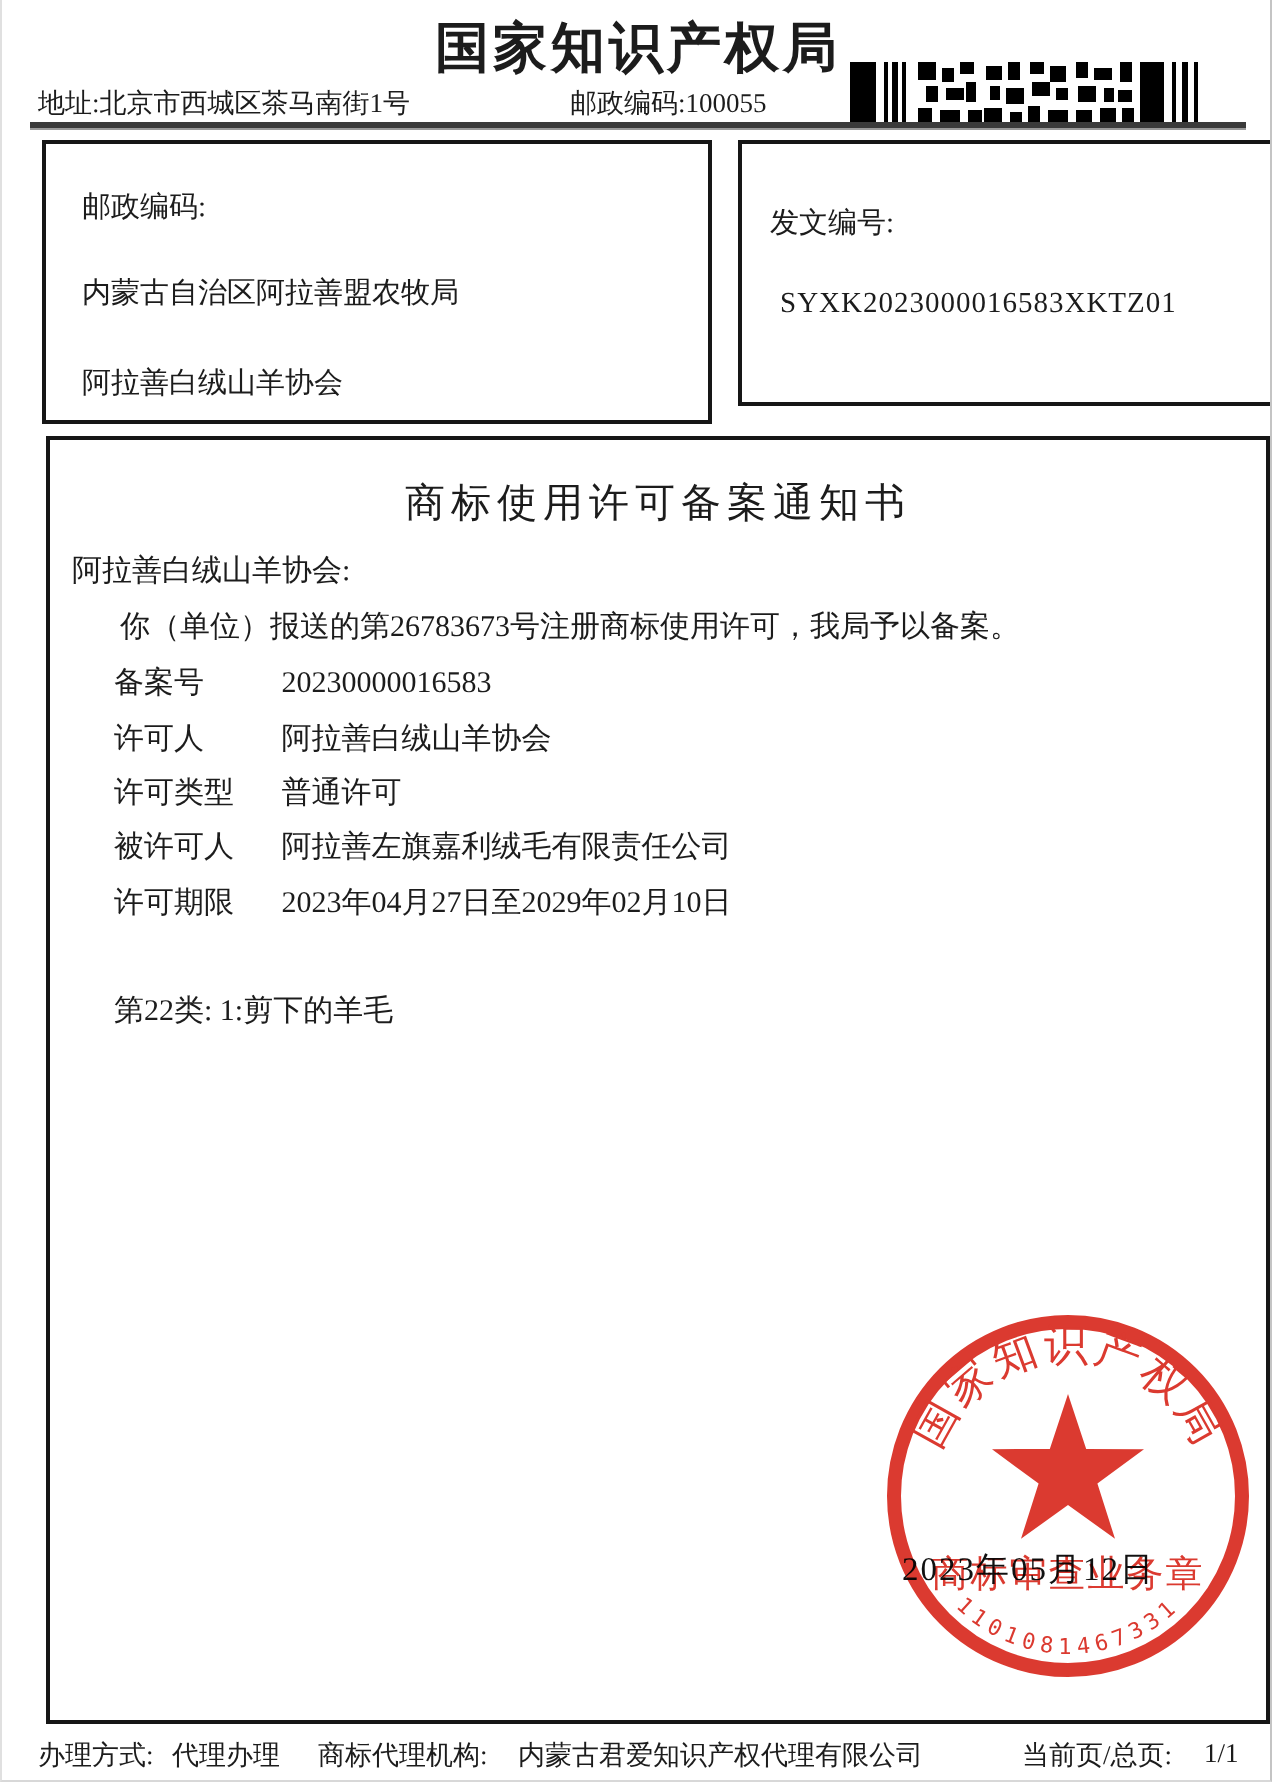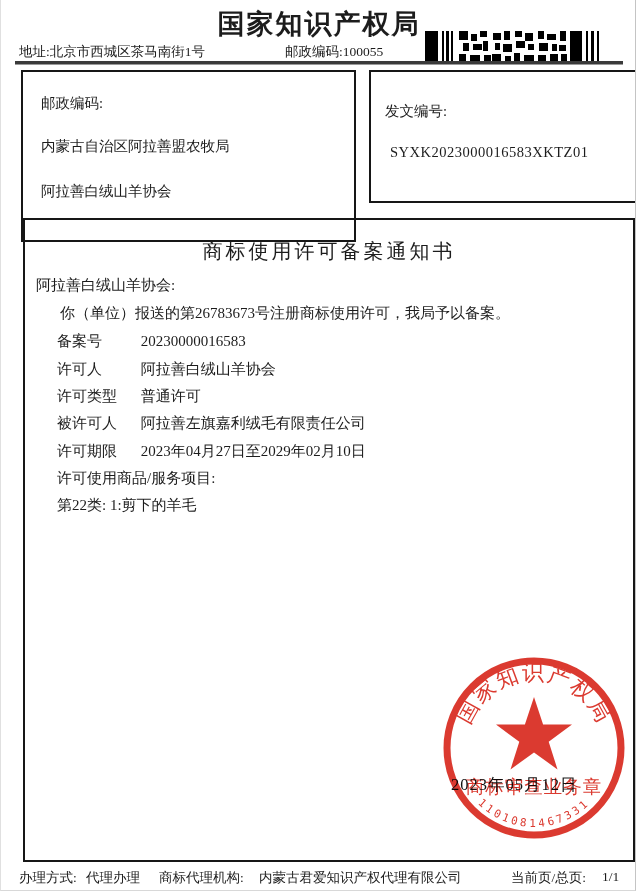--- a/index.html
+++ b/index.html
@@ -18,21 +18,21 @@
   .doc-title { top:6px; left:0; width:636px; text-align:center;
     font-size:27px; font-weight:bold; letter-spacing:2px; }
   .hdr-address { top:43px; left:18px; font-size:13.5px; }
   .hdr-postcode { top:43px; left:262px; font-size:13.5px;padding-left:22px; }
   .barcode { top:31px; left:424px; width:178px; height:31px; }
   .hdr-rule { top:61px; left:14px; width:608px; height:4px;
     background:#3a3a3a; border-bottom:1px solid #9a9a9a; }
 
   
   .box { border:2px solid #161616; background:#fff; }
-  .recipient-box { top:70px; left:20px; width:335px; height:172px; }
+  .recipient-box { top:70px; left:20px; width:335px; height:142px; }
   .docnum-box   { top:70px; left:368px; width:282px; height:133px; }
   .box .t { position:absolute; font-size:14.5px; white-space:nowrap; }
   .rb-l0 { top:22px;  left:18px; }
   .rb-l1 { top:65px;  left:18px; }
   .rb-l2 { top:110px; left:18px; }
   .db-l0 { top:30px;  left:14px; }
   .db-l1 { top:72px;  left:19px; letter-spacing:0.5px; }
 
   
   .main-box { top:218px; left:22px; width:612px; height:644px;
@@ -146,21 +146,20 @@
   </div>
   <div class="field-row fr3">
     <span class="f-label">被许可人</span>
     <span class="f-value">阿拉善左旗嘉利绒毛有限责任公司</span>
   </div>
   <div class="field-row fr4">
     <span class="f-label">许可期限</span>
     <span class="f-value">2023年04月27日至2029年02月10日</span>
   </div>
 
-  <div class="abs n-goods-header">许可使用商品/服务项目:</div>
   <div class="abs n-goods-line">第22类: 1:剪下的羊毛</div>
 
   <div class="abs n-date">2023年05月12日</div>
 
   <svg class="abs seal" viewBox="0 0 190 190">
     <defs>
       <path id="sealArcTop" d="M 30.3 74.0 A 68 68 0 0 1 159.7 74.0"></path>
       <path id="sealArcBottom" d="M 26.6 134.5 A 79 79 0 0 0 163.4 134.5"></path>
     </defs>
     <circle cx="95" cy="95" r="87" fill="none" stroke-width="7" stroke="#d8291e"></circle>

